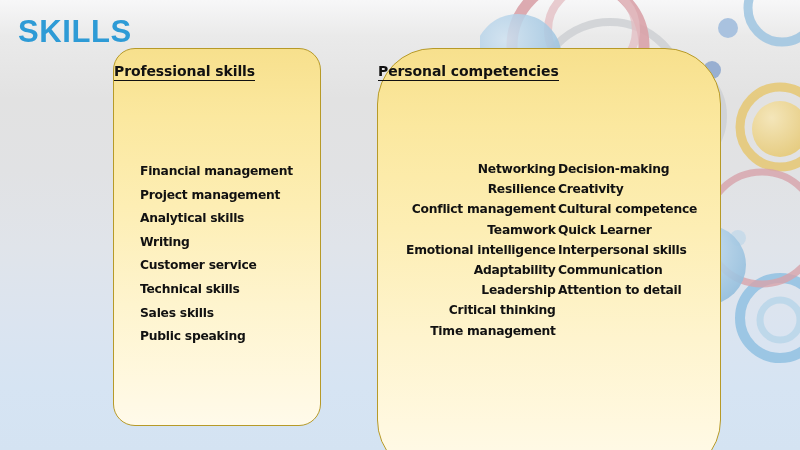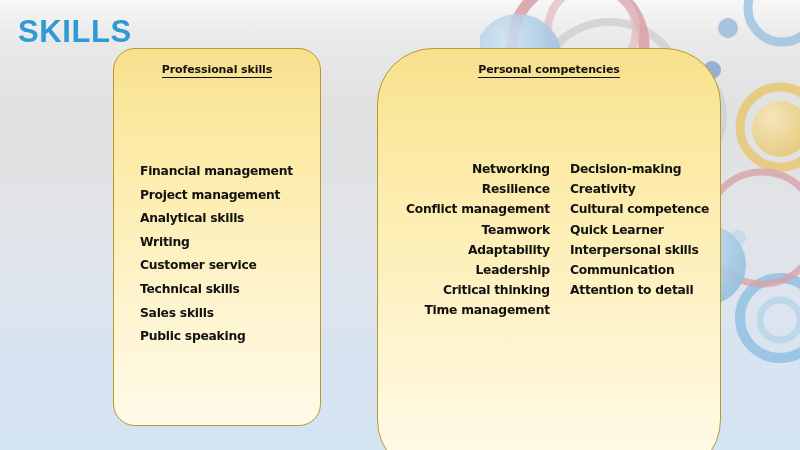--- a/index.html
+++ b/index.html
@@ -90,23 +90,23 @@
     width: 344px;
     height: 428px;
     border-radius: 56px;
   }
 
   .panel-title {
     position: absolute;
     left: 0;
     right: 0;
     top: 14px;
-    text-align: center;
+    text-align: left;
     font-family: "DejaVu Sans", sans-serif;
-    font-size: 11px;
+    font-size: 14px;
     font-weight: bold;
     color: #111111;
     letter-spacing: -0.1px;
   }
   .panel-title span {
     border-bottom: 1.4px solid #111111;
     padding-bottom: 1px;
   }
 
   
@@ -136,21 +136,21 @@
   .list-personal-a {
     left: 28px;
     top: 113px;
     text-align: right;
   }
   .list-personal-a li {
     margin-bottom: 6.2px;
   }
 
   .list-personal-b {
-    left: 192px;
+    left: 180px;
     top: 113px;
   }
   .list-personal-b li {
     margin-bottom: 6.2px;
   }
 </style>
 </head>
 <body>
 
 <div class="slide">
@@ -231,20 +231,21 @@
   <div class="panel panel-right">
     <div class="panel-title">
       <span>Personal competencies</span>
     </div>
 
     <ul class="skill-list list-personal-a">
       <li>Networking</li>
       <li>Resilience</li>
       <li>Conflict management</li>
       <li>Teamwork</li>
+      <li>Emotional intelligence</li>
       <li>Adaptability</li>
       <li>Leadership</li>
       <li>Critical thinking</li>
       <li>Time management</li>
     </ul>
 
     <ul class="skill-list list-personal-b">
       <li>Decision-making</li>
       <li>Creativity</li>
       <li>Cultural competence</li>

